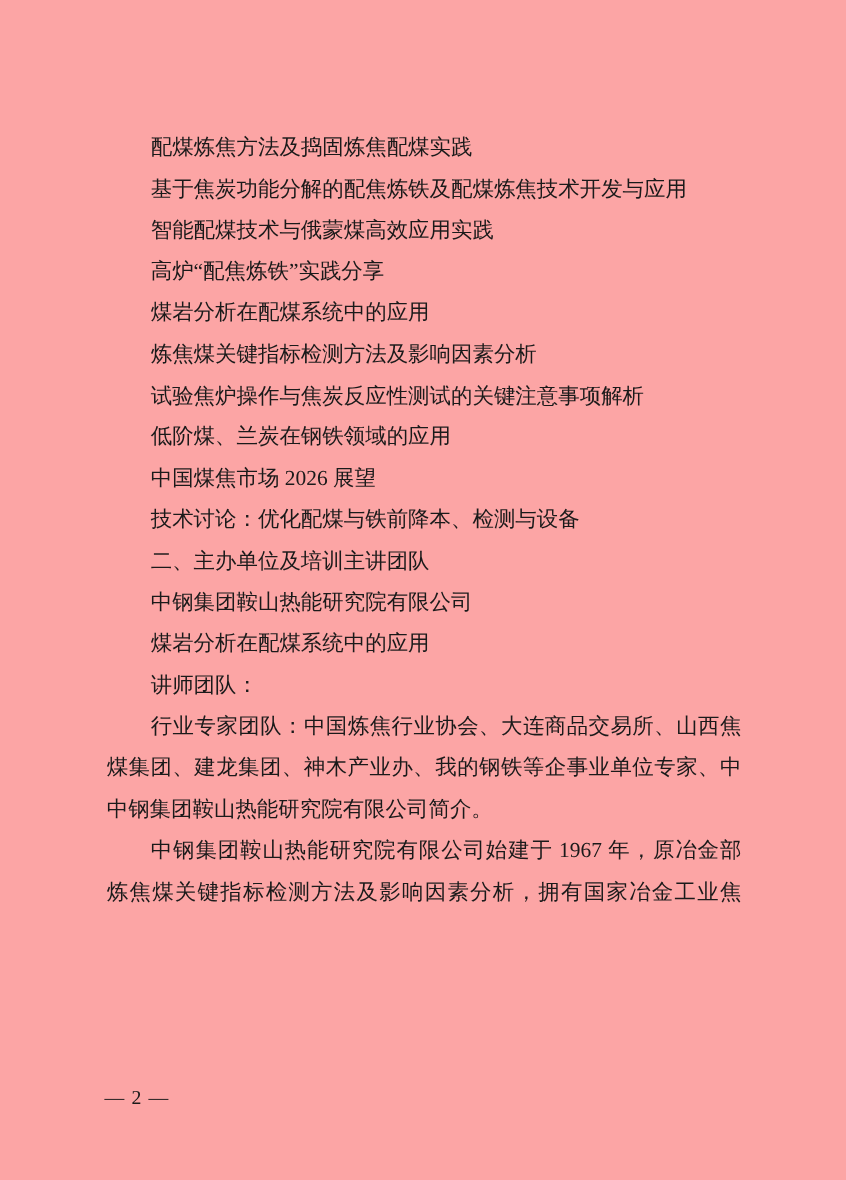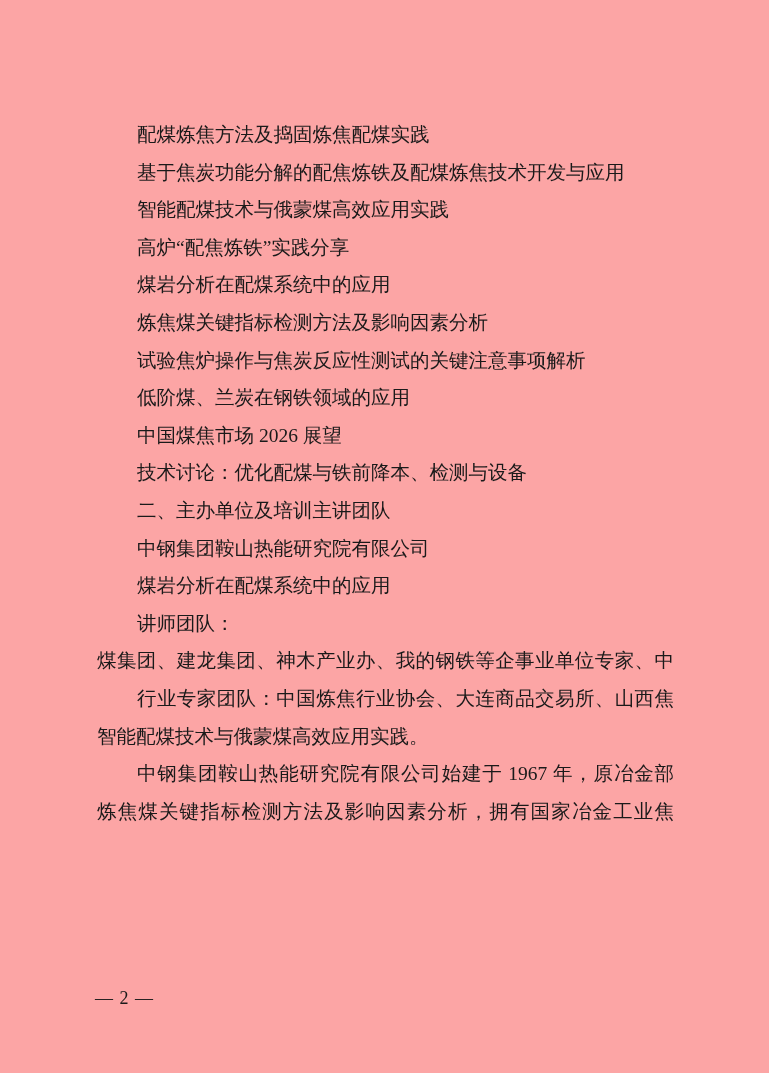--- a/index.html
+++ b/index.html
@@ -62,23 +62,23 @@
     <div class="line indent">中国煤焦市场 2026 展望</div>
     <div class="line indent">技术讨论：优化配煤与铁前降本、检测与设备</div>
 
     <div class="line indent bold-sans">二、主办单位及培训主讲团队</div>
 
     <div class="line indent">中钢集团鞍山热能研究院有限公司</div>
     <div class="line indent">煤岩分析在配煤系统中的应用</div>
 
     <div class="line indent bold-sans">讲师团队：</div>
 
+    <div class="line indent justify">行业专家团队：中国炼焦行业协会、大连商品交易所、山西焦</div>
     <div class="line justify">煤集团、建龙集团、神木产业办、我的钢铁等企事业单位专家、中</div>
-    <div class="line indent justify">行业专家团队：中国炼焦行业协会、大连商品交易所、山西焦</div>
-    <div class="line">智能配煤技术与俄蒙煤高效应用实践。</div>
+    <div class="line">中钢集团鞍山热能研究院有限公司简介。</div>
 
 
     <div class="line indent justify">中钢集团鞍山热能研究院有限公司始建于 1967 年，原冶金部</div>
     <div class="line justify">炼焦煤关键指标检测方法及影响因素分析，拥有国家冶金工业焦</div>
 
   </div>
 
   <div class="footer">— 2 —</div>
 
 </div>

